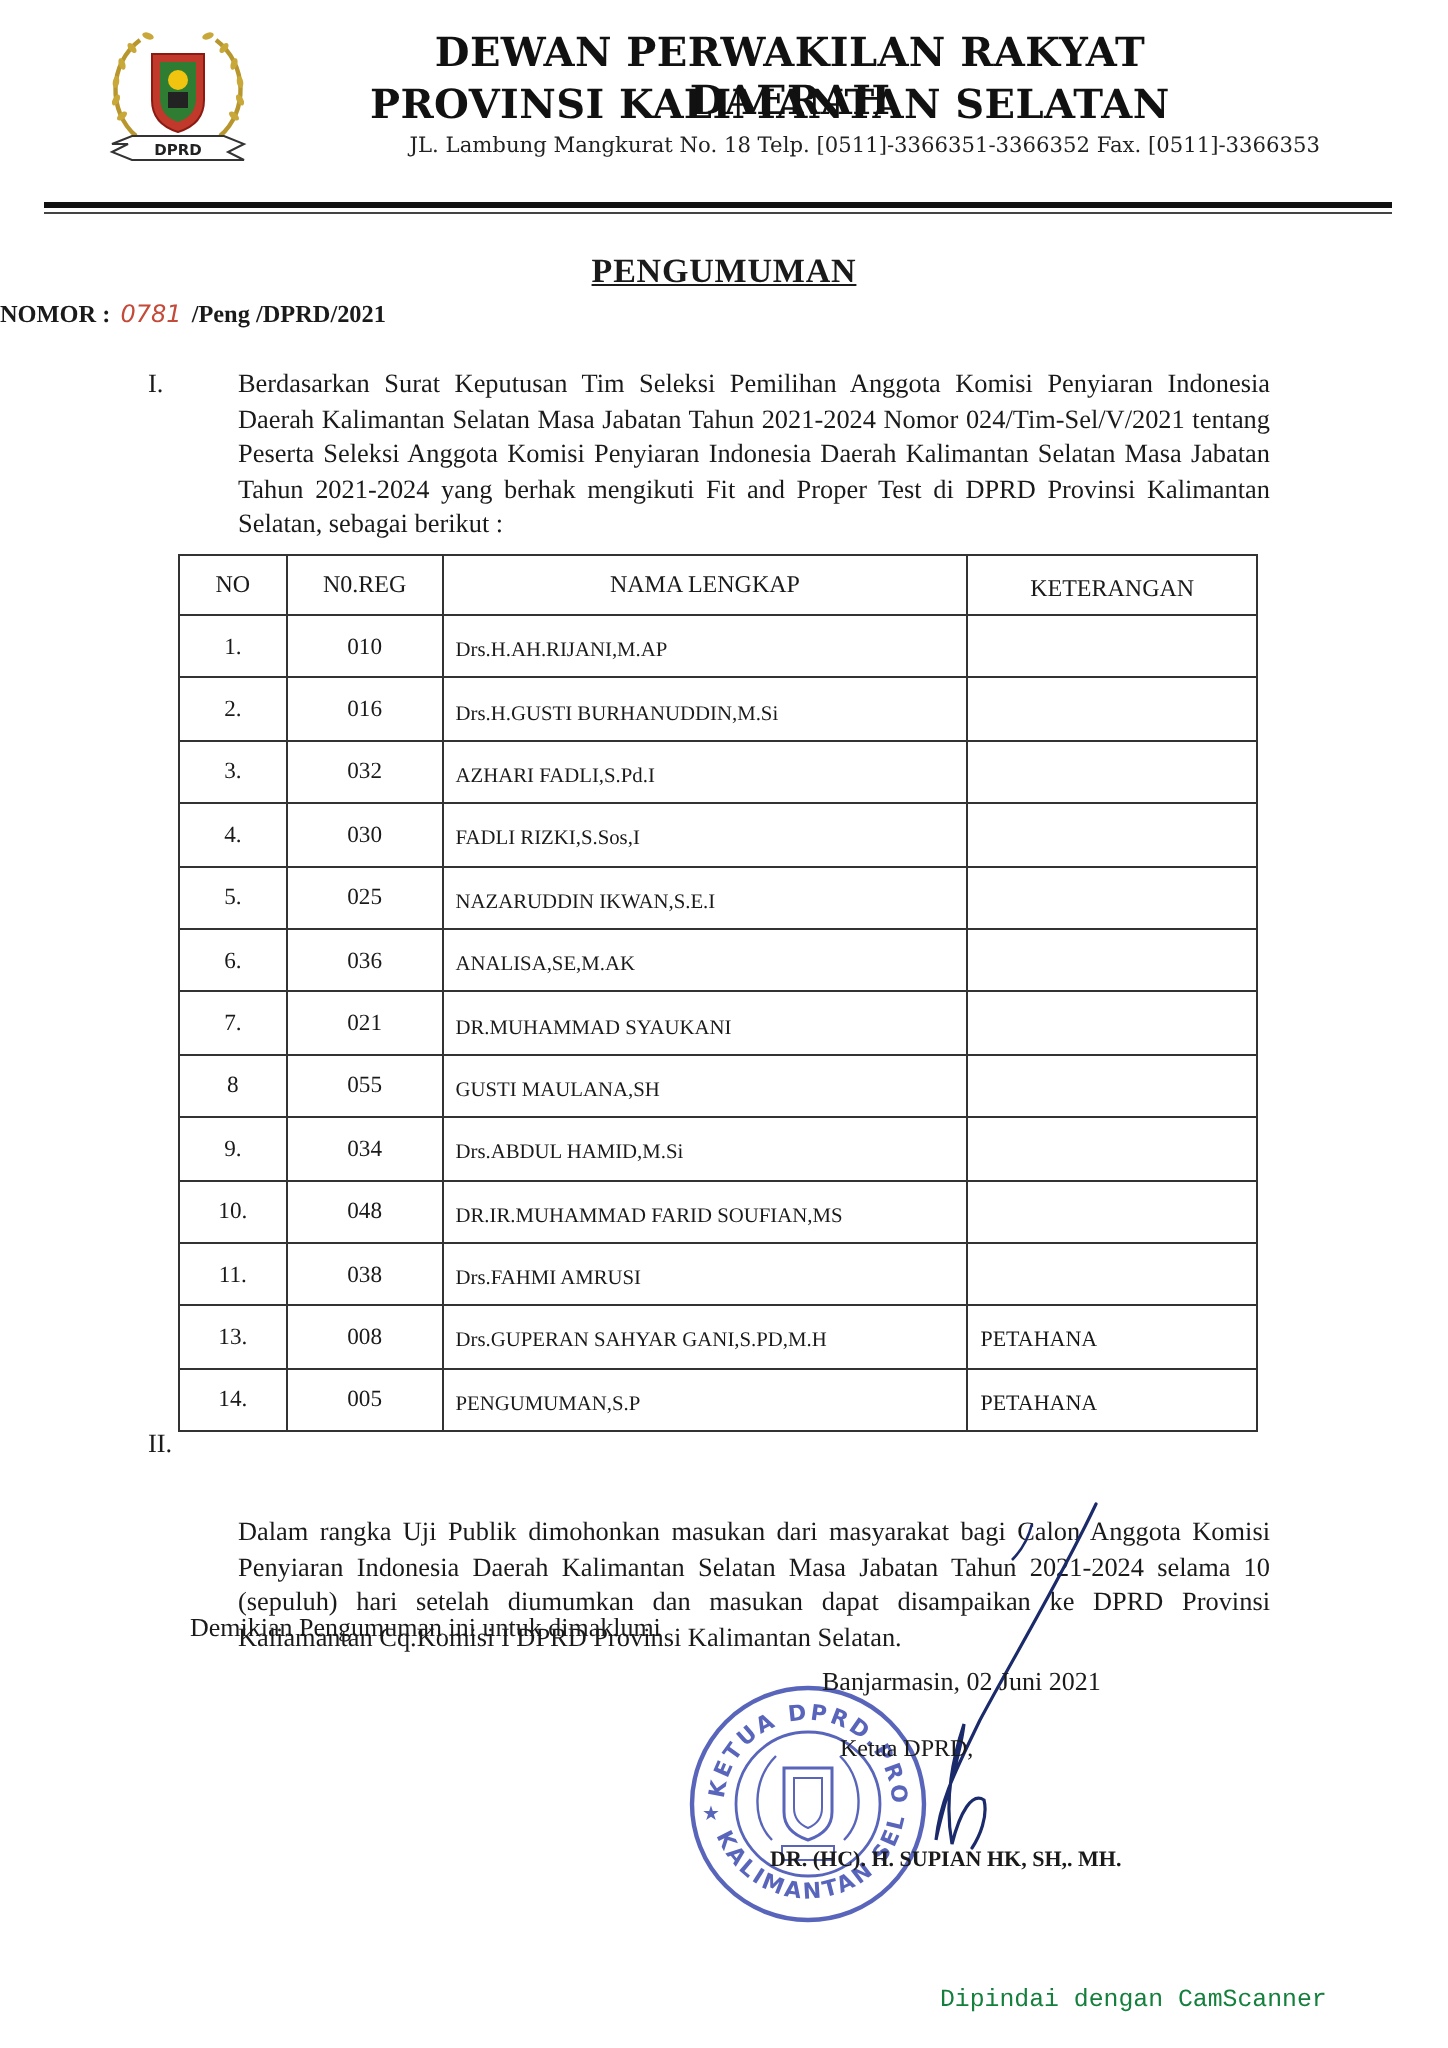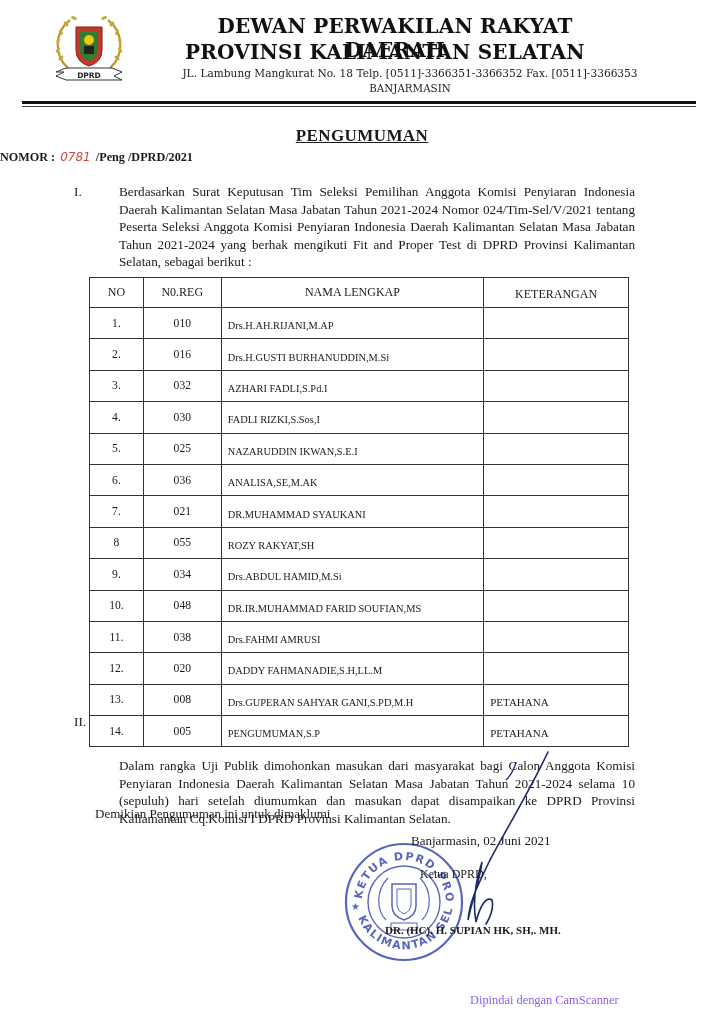--- a/index.html
+++ b/index.html
@@ -2,21 +2,21 @@
 <html><head>
 <meta charset="utf-8">
 <style>
   html, body { margin: 0; padding: 0; background: #ffffff; }
   body { width: 724px; height: 1024px; position: relative; overflow: hidden; color: #1a1a1a; font-family: "Liberation Serif", serif; }
 
   .letterhead { position: absolute; left: 0; top: 0; width: 724px; height: 112px; }
   .logo { position: absolute; left: 48px; top: 10px; width: 82px; height: 74px; }
   .org-line1 { position: absolute; left: 185px; top: 14px; width: 420px; text-align: center; font-family: "DejaVu Serif", serif; font-weight: bold; font-size: 20px; letter-spacing: 0.2px; color: #111; }
   .org-line2 { position: absolute; left: 185px; top: 40px; width: 420px; font-family: "DejaVu Serif", serif; font-weight: bold; font-size: 20px; letter-spacing: 0.2px; color: #111; }
-  .address { position: absolute; left: 160px; top: 67px; width: 500px; text-align: center; font-family: "DejaVu Serif", serif; font-size: 10.6px; color: #222; white-space: nowrap; }
+  .address { position: absolute; left: 160px; top: 67px; width: 500px; text-align: right; font-family: "DejaVu Serif", serif; font-size: 10.6px; color: #222; white-space: nowrap; }
   .city { position: absolute; left: 160px; top: 82px; width: 500px; text-align: center; font-family: "DejaVu Serif", serif; font-size: 10.3px; color: #222; }
   .rule-thick { position: absolute; left: 22px; top: 101px; width: 674px; height: 3px; background: #111; }
   .rule-thin { position: absolute; left: 22px; top: 106px; width: 674px; height: 1px; background: #444; }
 
   .title { position: absolute; left: 0; top: 126px; width: 724px; text-align: center; font-weight: bold; font-size: 17px; text-decoration: underline; letter-spacing: 0.4px; }
   .nomor { position: absolute; left: 0; top: 150px; width: 724px; text-align: left; font-weight: bold; font-size: 12.2px; }
   .nomor .hand { font-family: "DejaVu Sans", sans-serif; font-weight: normal; font-style: italic; color: #c44a3a; font-size: 12px; margin: 0 2px; }
 
   .section { position: absolute; font-size: 13.2px; line-height: 17.6px; }
   .section .num { position: absolute; left: 0; top: 0; }
@@ -36,21 +36,21 @@
   th.ket-h { vertical-align: top; padding-top: 3px !important; }
 
   .closing { position: absolute; left: 95px; top: 806px; font-size: 13px; }
   .place-date { position: absolute; left: 411px; top: 833px; font-size: 13px; }
   .sig-title { position: absolute; left: 420px; top: 867px; font-size: 12px; font-weight: normal; }
   .sig-name { position: absolute; left: 385px; top: 924px; font-size: 11px; font-weight: bold; }
 
   .stamp { position: absolute; left: 342px; top: 840px; width: 125px; height: 125px; opacity: 0.85; }
   .signature { position: absolute; left: 420px; top: 750px; width: 150px; height: 185px; }
 
-  .scanner { position: absolute; left: 470px; top: 993px; font-family: Liberation Serif, serif; font-size: 12.4px; color: #8b5cf6; text-align: center; }
+  .scanner { position: absolute; left: 470px; top: 993px; font-family: Liberation Mono, monospace; font-size: 12.4px; color: #15803d; text-align: center; }
 </style>
 </head>
 <body>
 
 <div class="letterhead">
   <svg class="logo" viewBox="0 0 82 74">
 
     <g fill="none" stroke="#b8962e" stroke-width="2.2">
       <path d="M20 58 C6 46 6 22 22 10"></path>
       <path d="M62 58 C76 46 76 22 60 10"></path>
@@ -74,21 +74,20 @@
     <path d="M32 21 H50 V39 Q50 48 41 51 Q32 48 32 39 Z" fill="#2e7d32"></path>
     <circle cx="41" cy="30" r="5" fill="#f1c40f"></circle>
     <rect x="36" y="36" width="10" height="8" fill="#222"></rect>
 
     <path d="M8 62 L18 58 L64 58 L74 62 L66 66 L74 70 L18 70 L8 66 L16 62 Z" fill="#fff" stroke="#333" stroke-width="1"></path>
     <text x="41" y="67.5" text-anchor="middle" font-family="DejaVu Sans, sans-serif" font-weight="bold" font-size="7.5" fill="#222">DPRD</text>
   </svg>
   <div class="org-line1">DEWAN PERWAKILAN RAKYAT DAERAH</div>
   <div class="org-line2">PROVINSI KALIMANTAN SELATAN</div>
   <div class="address">JL. Lambung Mangkurat No. 18 Telp. [0511]-3366351-3366352 Fax. [0511]-3366353</div>
-  <div class="city">BANJARMASIN</div>
   <div class="rule-thick"></div>
   <div class="rule-thin"></div>
 </div>
 
 <div class="title">PENGUMUMAN</div>
 <div class="nomor">
   <span>NOMOR :</span>
   <span class="hand">0781</span>
   <span>/Peng /DPRD/2021</span>
 </div>
@@ -152,45 +151,39 @@
       </tr>
       <tr>
         <td class="no">7.</td>
         <td class="reg">021</td>
         <td class="name">DR.MUHAMMAD SYAUKANI</td>
         <td class="ket"></td>
       </tr>
       <tr>
         <td class="no">8</td>
         <td class="reg">055</td>
-        <td class="name">ROZY RAKYAT,SH</td>
+        <td class="name">GUSTI MAULANA,SH</td>
         <td class="ket"></td>
       </tr>
       <tr>
         <td class="no">9.</td>
         <td class="reg">034</td>
         <td class="name">Drs.ABDUL HAMID,M.Si</td>
         <td class="ket"></td>
       </tr>
       <tr>
         <td class="no">10.</td>
         <td class="reg">048</td>
         <td class="name">DR.IR.MUHAMMAD FARID SOUFIAN,MS</td>
         <td class="ket"></td>
       </tr>
       <tr>
         <td class="no">11.</td>
         <td class="reg">038</td>
         <td class="name">Drs.FAHMI AMRUSI</td>
-        <td class="ket"></td>
-      </tr>
-      <tr>
-        <td class="no">12.</td>
-        <td class="reg">020</td>
-        <td class="name">DADDY FAHMANADIE,S.H,LL.M</td>
         <td class="ket"></td>
       </tr>
       <tr>
         <td class="no">13.</td>
         <td class="reg">008</td>
         <td class="name">Drs.GUPERAN SAHYAR GANI,S.PD,M.H</td>
         <td class="ket">PETAHANA</td>
       </tr>
       <tr>
         <td class="no">14.</td>

